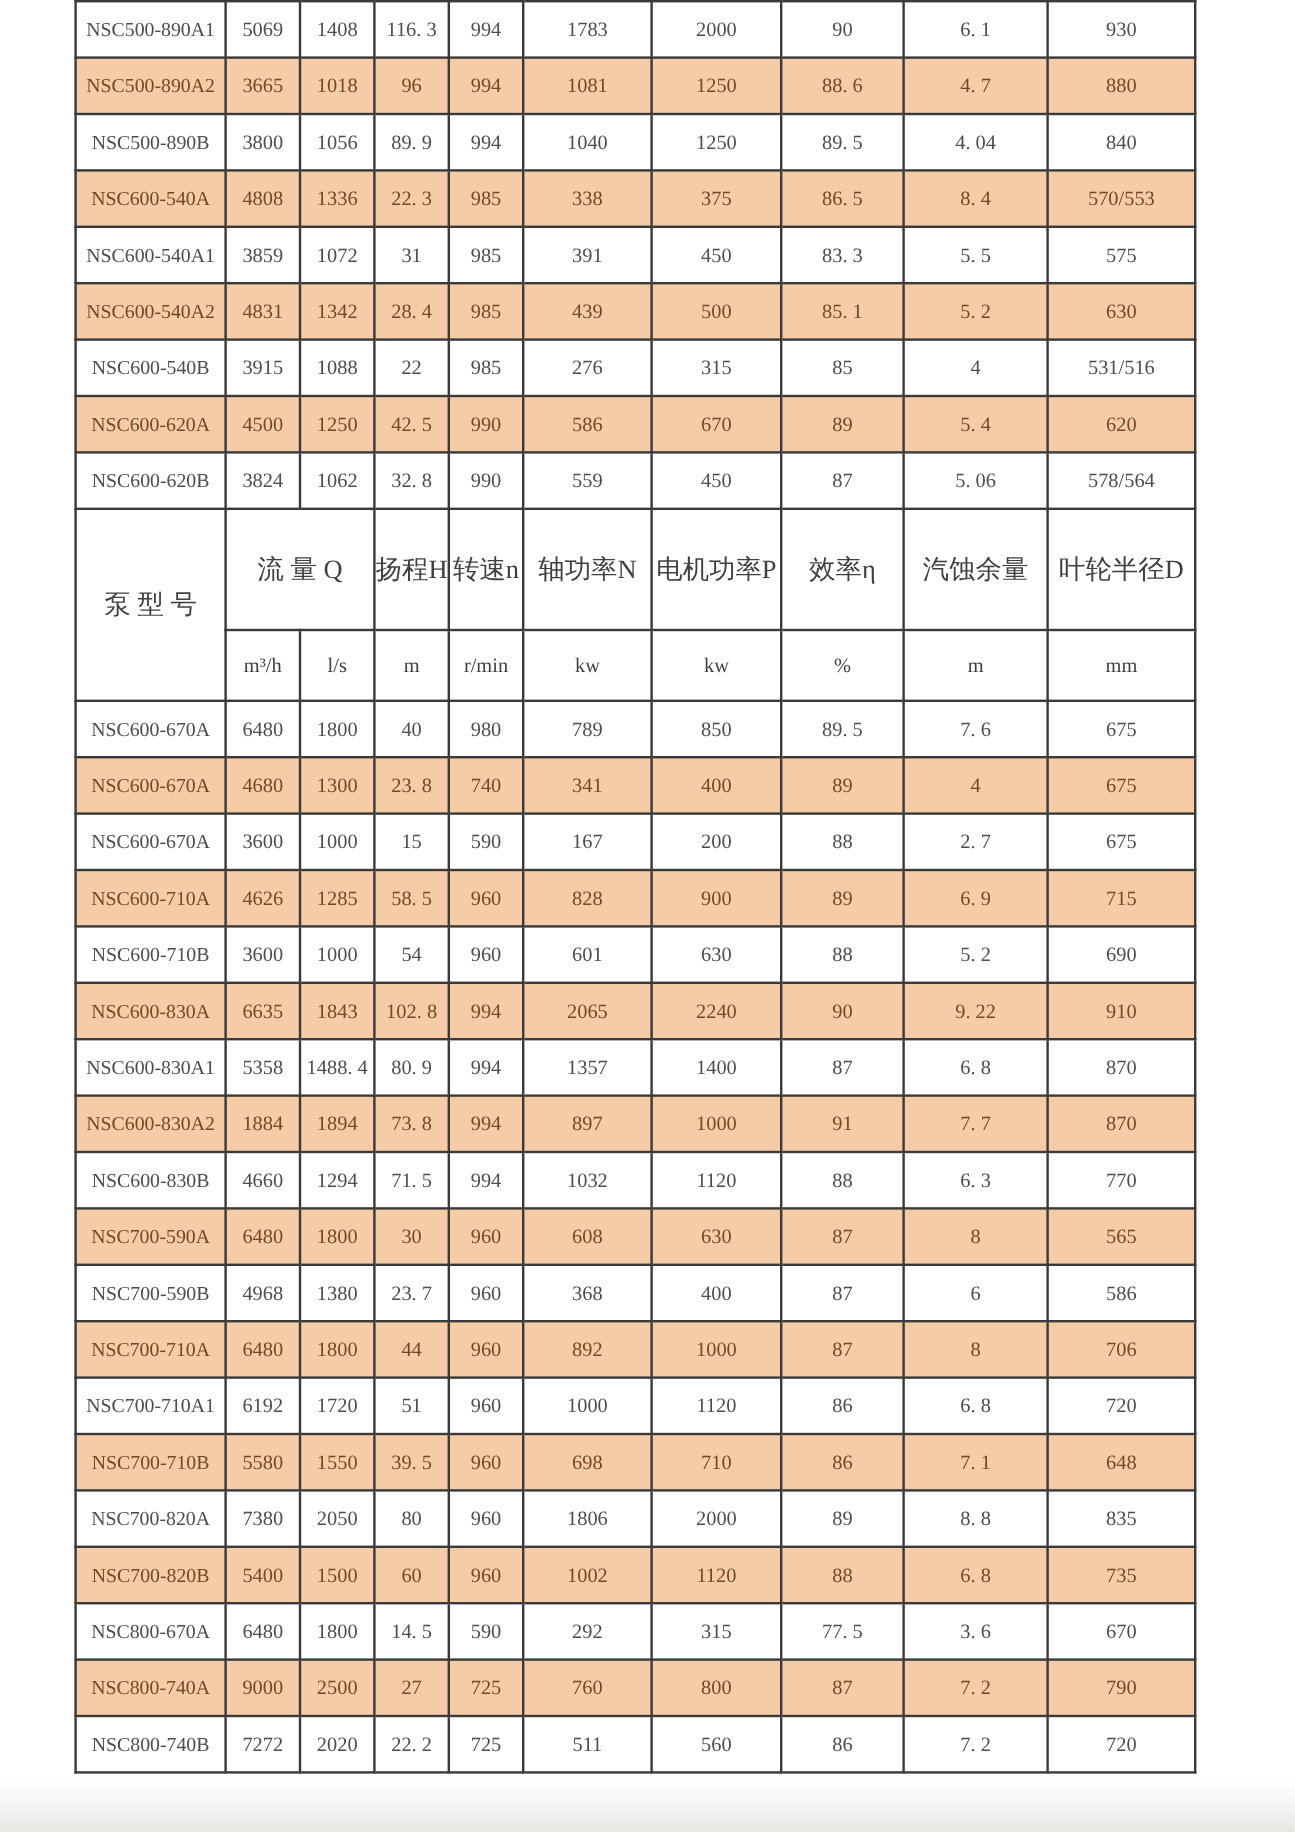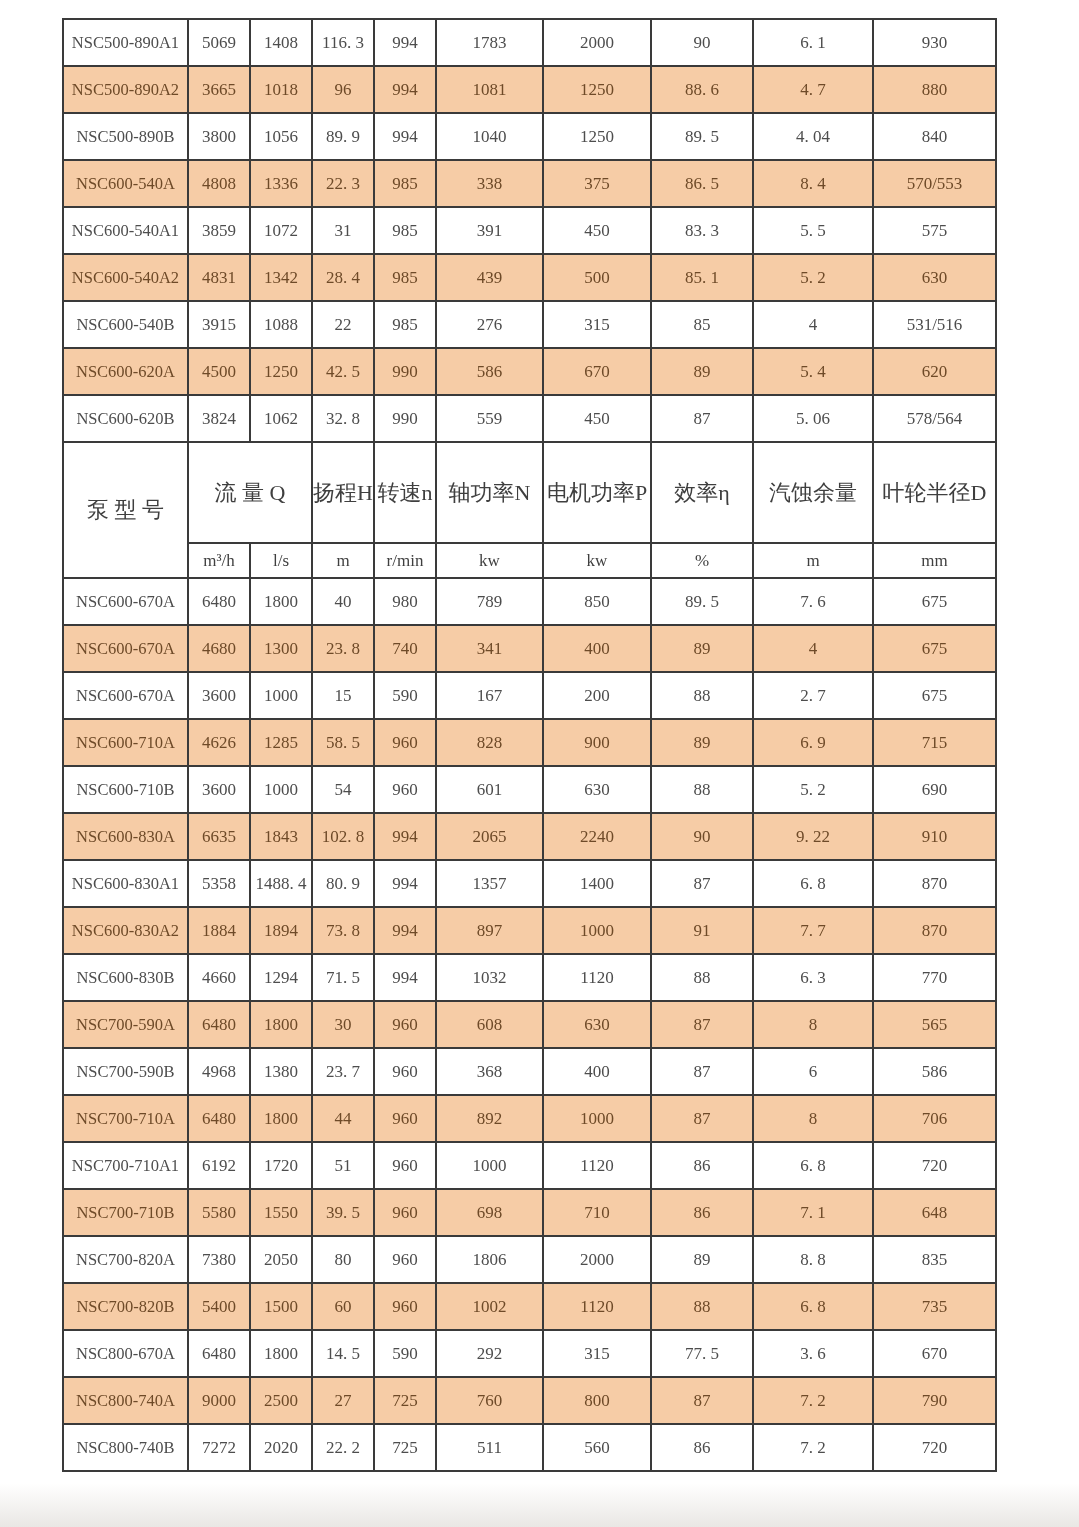--- a/index.html
+++ b/index.html
@@ -11,35 +11,35 @@
     --page-bg:#ffffff;
   }
   *{box-sizing:border-box;}
   html,body{margin:0;padding:0;}
   body{
     width:1079px;height:1527px;position:relative;
     background:var(--page-bg);
     font-family:"Liberation Serif","DejaVu Serif",serif;
   }
   .table-wrap{
-    position:absolute;left:62px;top:18px;width:933px;
+    position:absolute;left:62px;top:0;width:933px;
   }
   table{
     border-collapse:collapse;table-layout:fixed;width:933px;
   }
   td{
     border:2px solid var(--border);
     text-align:center;vertical-align:middle;
     font-size:17px;color:var(--text);
     white-space:nowrap;padding:0;overflow:visible;
   }
   #section1 tr,#section2 tr{height:47px;}
   tr.stripe td{background:var(--stripe);color:var(--stripe-text);}
   .hrow1{height:101px;}
-  .hrow2{height:35px;}
+  .hrow2{height:59px;}
   .hrow1 td,.hrow2 td,.model-h{
     color:var(--header-text);font-size:22px;background:#fff;
   }
   .hrow2 td{font-size:17px;}
   td.model{font-size:16.5px;}
   .bottom-shade{
     position:absolute;left:0;right:0;bottom:0;height:44px;
     background:linear-gradient(#ffffff,#e9e7e4);
   }
 </style>

